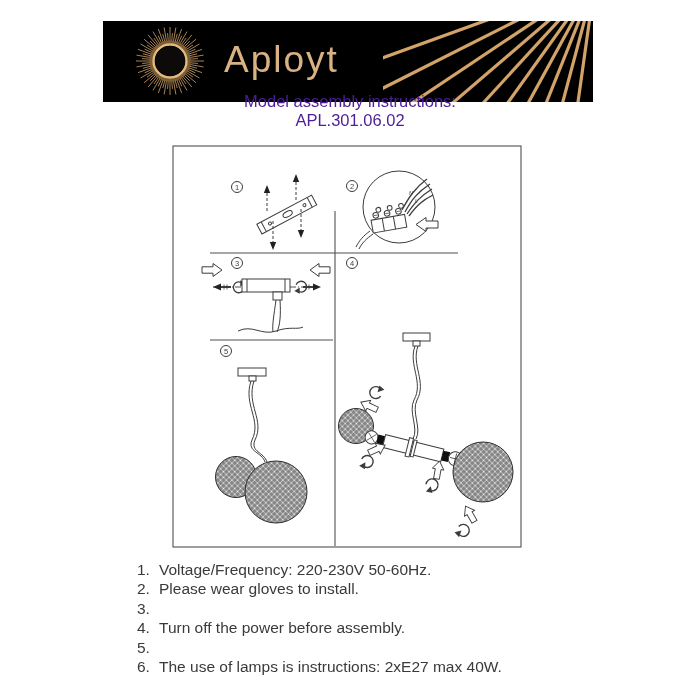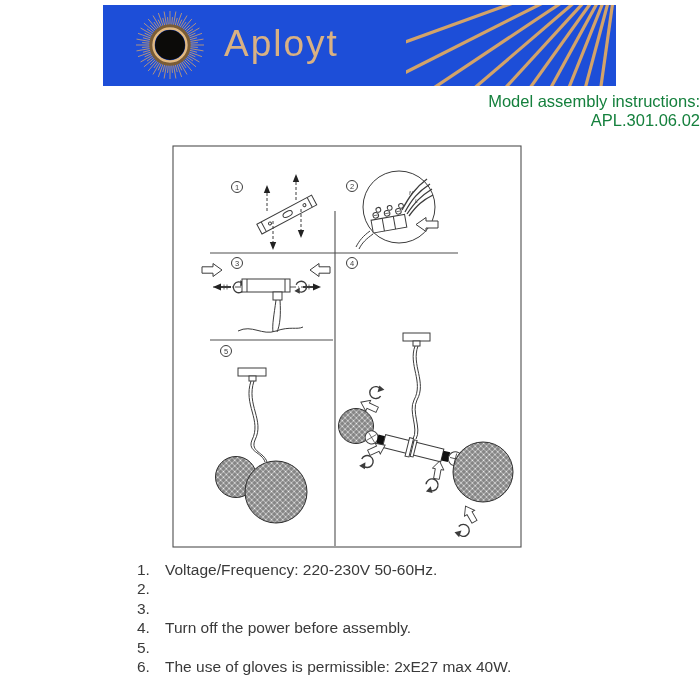--- a/index.html
+++ b/index.html
@@ -1,36 +1,36 @@
 <!DOCTYPE html>
 <html><head>
 <meta charset="utf-8">
 <style>
   html,body{margin:0;padding:0;}
   body{
     width:700px;height:700px;position:relative;background:#ffffff;
     font-family:"Liberation Sans",sans-serif;overflow:hidden;
   }
   .banner{
-    position:absolute;left:103px;top:5px;width:490px;height:81px;
-    background:#1d4ed8;overflow:hidden;padding-left:23px;
+    position:absolute;left:103px;top:21px;width:490px;height:81px;
+    background:#000000;overflow:hidden;
   }
   .sunburst{position:absolute;left:22px;top:-2px;}
   .brand-name{
     position:absolute;left:121px;top:50%;transform:translateY(-54%);
     font-size:37px;letter-spacing:2px;color:#d9b183;font-weight:400;
   }
   .rays{position:absolute;right:0;top:0;}
-  .title-block{position:absolute;left:0;top:92px;width:700px;text-align:right;color:#15803d;}
+  .title-block{position:absolute;left:0;top:92px;width:700px;text-align:center;color:#4c1d95;}
   .title-line{font-size:16.5px;line-height:19px;}
   .diagram-svg{position:absolute;left:172px;top:145px;}
   .instr-list{position:absolute;left:137px;top:560px;width:470px;color:#3a3a3a;}
   .instr-row{display:flex;font-size:15.5px;line-height:19.4px;}
   .instr-num{width:21px;flex:0 0 21px;}
-  .instr-text{margin-left:7px;}
+  .instr-text{margin-left:1px;}
 </style>
 </head>
 <body>
 
 <div class="banner">
   <svg class="sunburst" width="90" height="84" viewBox="-45 -42 90 84">
     <g id="spokes">
         <line x1="18.00" y1="0.00" x2="34.00" y2="0.00" stroke="#d3a369" stroke-width="0.8"></line>
         <line x1="17.93" y1="1.57" x2="27.89" y2="2.44" stroke="#d3a369" stroke-width="0.8"></line>
         <line x1="17.73" y1="3.13" x2="33.48" y2="5.90" stroke="#d3a369" stroke-width="0.8"></line>
@@ -294,28 +294,29 @@
   </g>
 </svg>
 
 <div class="instr-list">
   <div class="instr-row">
     <span class="instr-num">1.</span>
     <span class="instr-text">Voltage/Frequency: 220-230V 50-60Hz.</span>
   </div>
   <div class="instr-row">
     <span class="instr-num">2.</span>
+    <span class="instr-text">Please wear gloves to install.</span>
   </div>
   <div class="instr-row">
     <span class="instr-num">3.</span>
   </div>
   <div class="instr-row">
     <span class="instr-num">4.</span>
     <span class="instr-text">Turn off the power before assembly.</span>
   </div>
   <div class="instr-row">
     <span class="instr-num">5.</span>
   </div>
   <div class="instr-row">
     <span class="instr-num">6.</span>
-    <span class="instr-text">The use of gloves is permissible: 2xE27 max 40W.</span>
+    <span class="instr-text">The use of lamps is instructions: 2xE27 max 40W.</span>
   </div>
 </div>
 
 </body></html>

